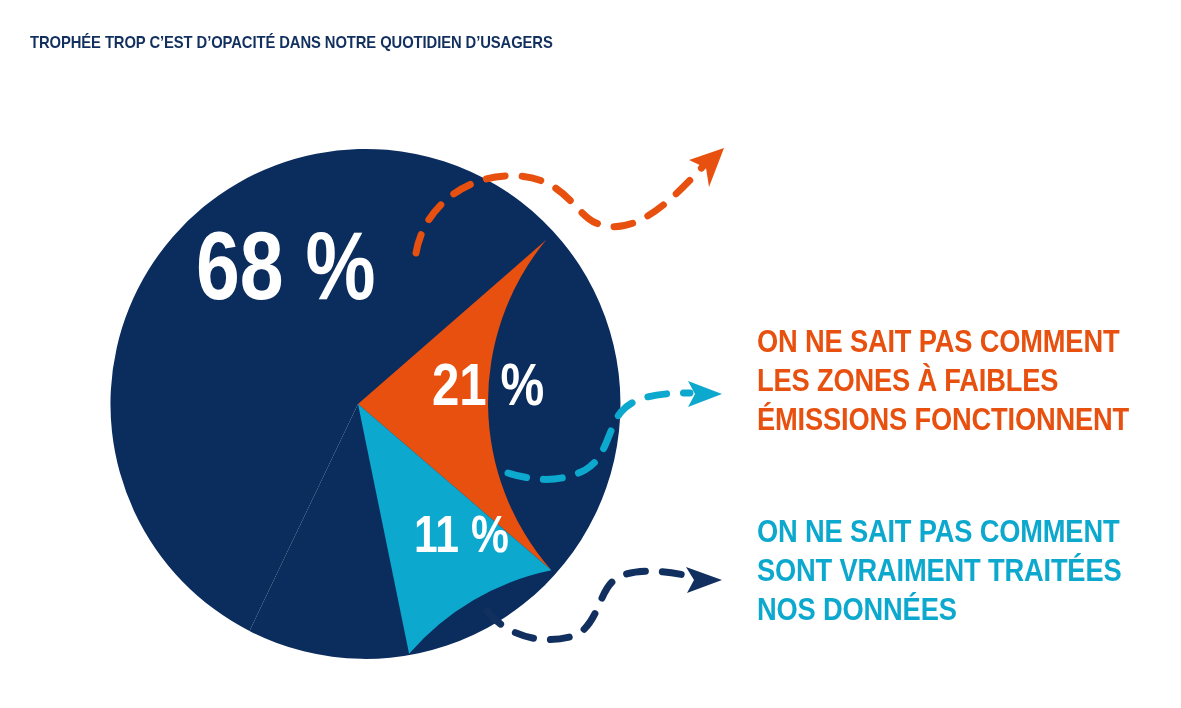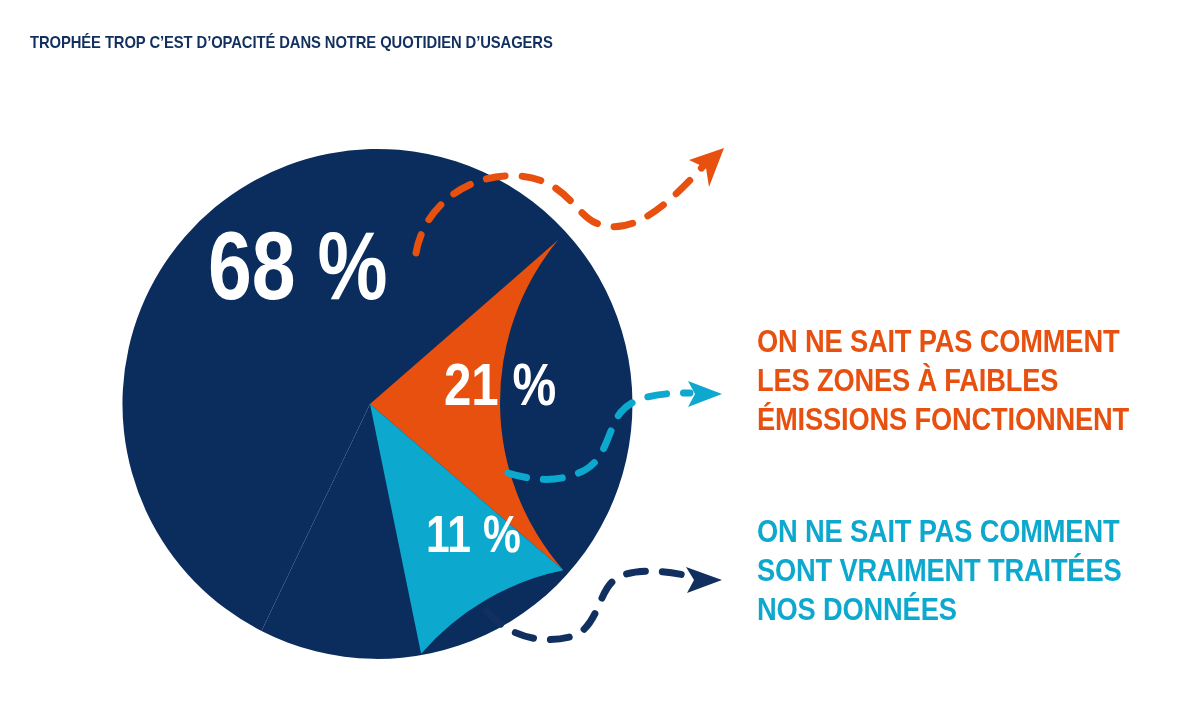--- a/index.html
+++ b/index.html
@@ -33,21 +33,20 @@
     transform: scaleX(0.87);
     transform-origin: left center;
     white-space: nowrap;
   }
   .chart-area {
     position: absolute;
     left: 0;
     top: 0;
     width: 740px;
     height: 528px;
-    margin-left: 12px;
   }
   .slice-label {
     position: absolute;
     color: #ffffff;
     font-family: "Liberation Sans", sans-serif;
     font-weight: bold;
     line-height: 1;
     white-space: nowrap;
     transform: scaleX(0.82);
   }

